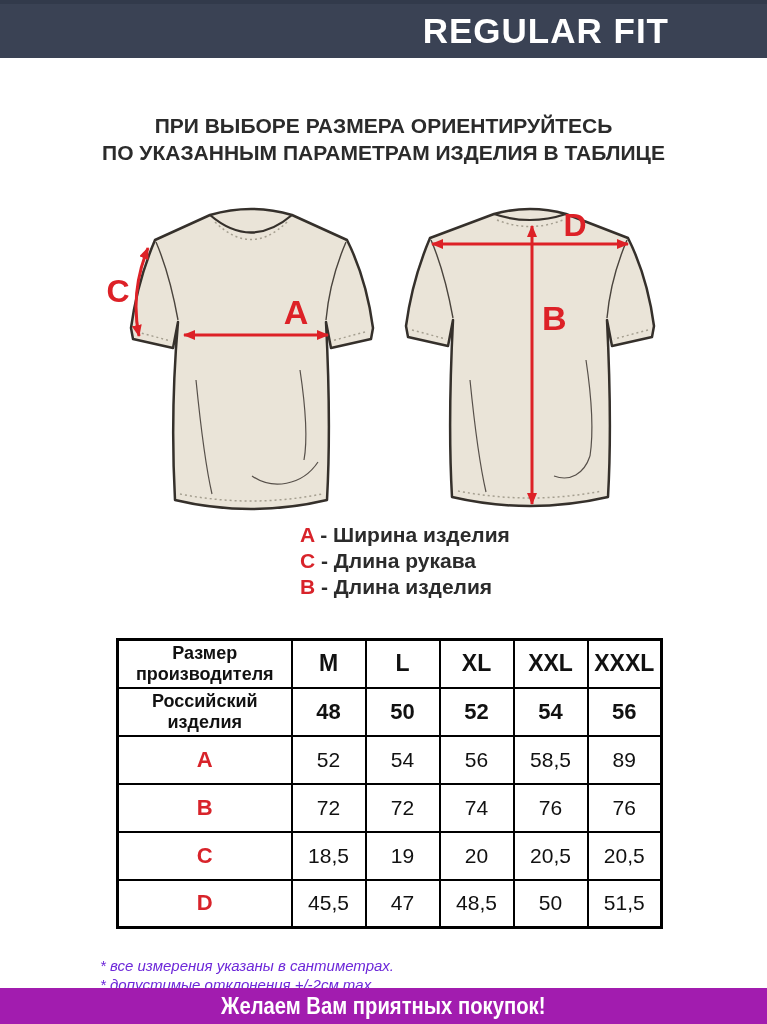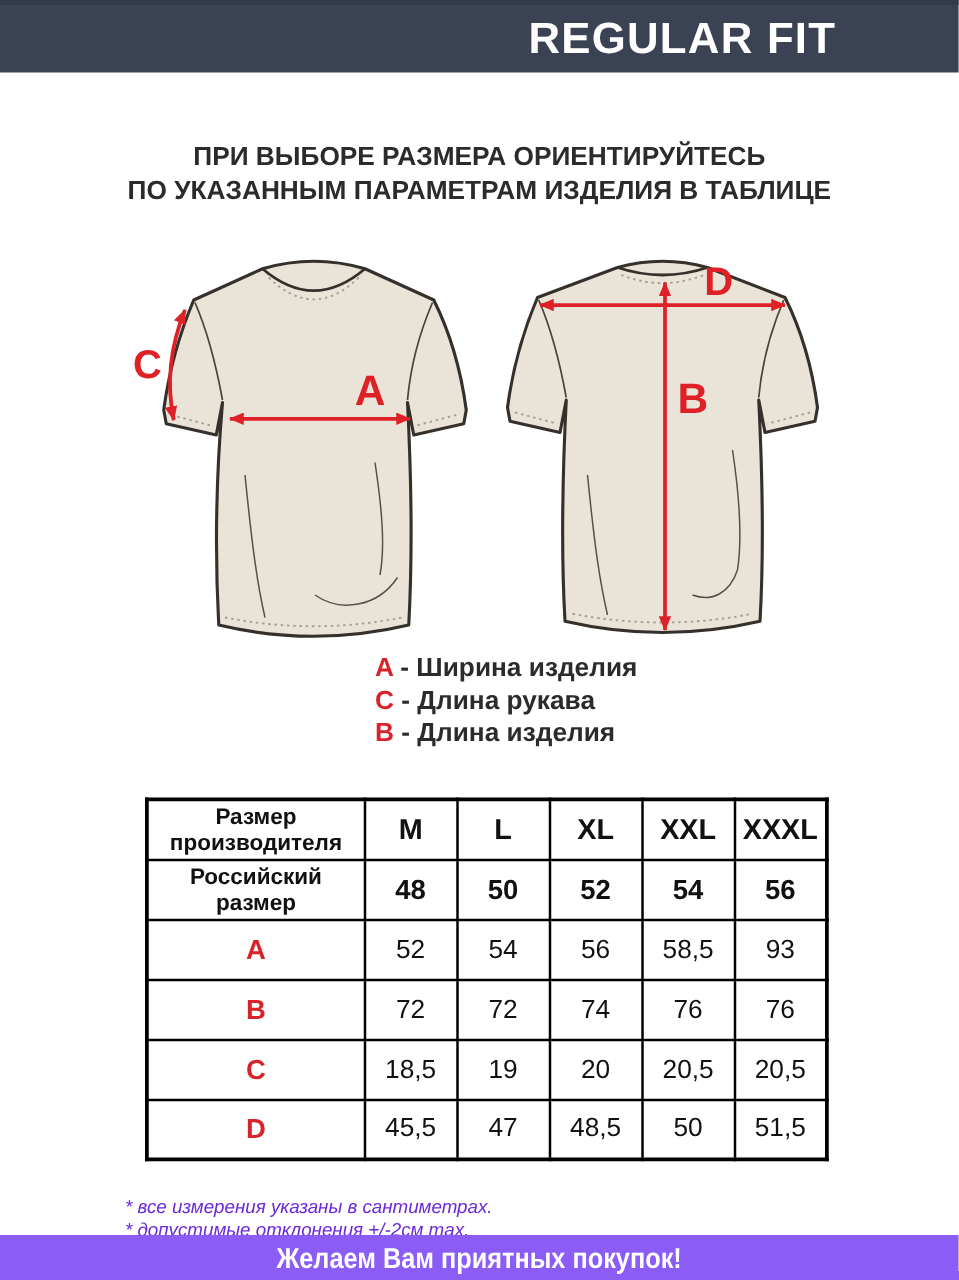--- a/index.html
+++ b/index.html
@@ -41,21 +41,21 @@
   .size-table td.lbl{font-weight:bold;font-size:18px;}
   .size-table td.size-h{font-weight:bold;font-size:23px;}
   .size-table td.val-b{font-weight:bold;font-size:22px;}
   .size-table td.letter{font-weight:bold;font-size:22px;color:#d8232a;}
   .size-table td.val{font-size:21px;font-weight:normal;}
   
   .footnotes{position:absolute;left:100px;top:933px;color:#6d28d9;
     font-size:15px;font-style:italic;line-height:19px;margin-top:23px;}
   
   .bottom-bar{
-    position:absolute;left:0;top:988px;width:767px;height:36px;background:#8b5cf6;
+    position:absolute;left:0;top:988px;width:767px;height:36px;background:#a21caf;
     display:flex;align-items:center;justify-content:center;
   }
   .bottom-bar .msg{
     color:#ffffff;font-size:23px;font-weight:bold;
     transform:scaleX(0.88);transform-origin:center;white-space:nowrap;
   }
   svg text{font-family:"Liberation Sans", sans-serif;}
 </style>
 </head>
 <body>
@@ -145,34 +145,34 @@
   <tbody>
     <tr>
       <td class="lbl">Размер производителя</td>
       <td class="size-h">M</td>
       <td class="size-h">L</td>
       <td class="size-h">XL</td>
       <td class="size-h">XXL</td>
       <td class="size-h">XXXL</td>
     </tr>
     <tr>
-      <td class="lbl">Российский размер</td>
+      <td class="lbl">Российский изделия</td>
       <td class="val-b">48</td>
       <td class="val-b">50</td>
       <td class="val-b">52</td>
       <td class="val-b">54</td>
       <td class="val-b">56</td>
     </tr>
     <tr>
       <td class="letter">A</td>
       <td class="val">52</td>
       <td class="val">54</td>
       <td class="val">56</td>
       <td class="val">58,5</td>
-      <td class="val">93</td>
+      <td class="val">89</td>
     </tr>
     <tr>
       <td class="letter">B</td>
       <td class="val">72</td>
       <td class="val">72</td>
       <td class="val">74</td>
       <td class="val">76</td>
       <td class="val">76</td>
     </tr>
     <tr>

